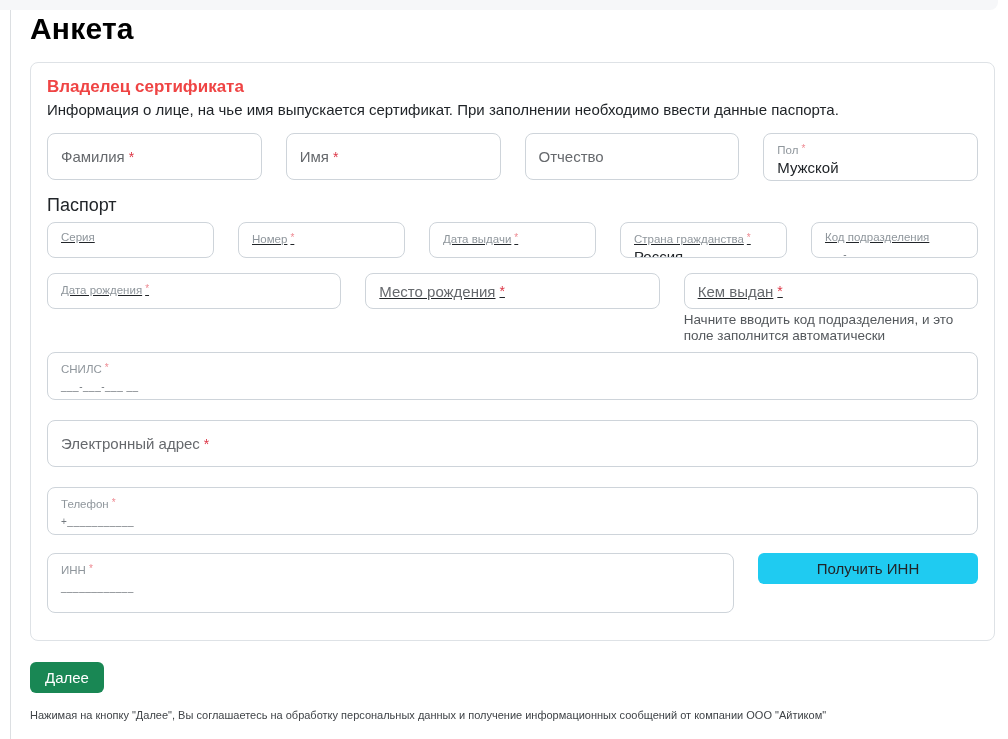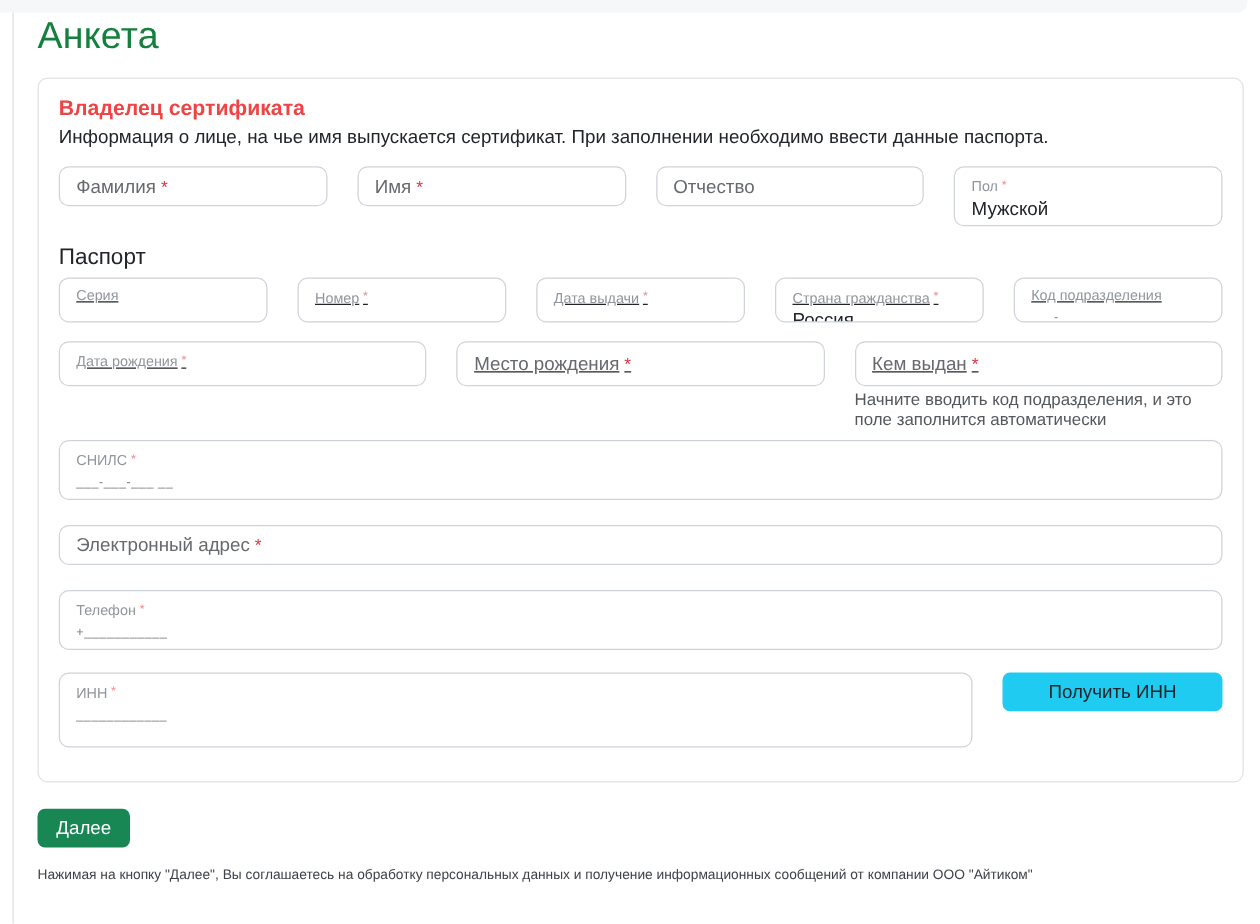--- a/index.html
+++ b/index.html
@@ -4,54 +4,54 @@
 <style>
   html,body{margin:0;padding:0;background:#ffffff;}
   body{
     width:1008px;height:739px;position:relative;overflow:hidden;
     font-family:"Liberation Sans","DejaVu Sans",sans-serif;
     color:#212529;-webkit-font-smoothing:antialiased;
   }
   .top-strip{position:absolute;top:0;left:0;width:998px;height:10px;background:#f6f7f9;border-radius:0 0 8px 0;}
   .left-rule{position:absolute;top:10px;left:10px;width:1px;height:729px;background:#dcdfe2;}
   .main{position:absolute;left:30px;top:12px;width:966px;}
-  h1.page-title{margin:0 0 16px 0;font-size:30px;font-weight:400;color:#15803d;letter-spacing:0.2px;}
+  h1.page-title{margin:0 0 16px 0;font-size:30px;font-weight:700;color:#000000;letter-spacing:0.2px;}
   .card{
     box-sizing:border-box;width:965px;border:1px solid #dee2e6;border-radius:8px;
     background:#fff;padding:13px 16px 27px 16px;
   }
   .card-heading{font-size:17px;font-weight:700;margin:0;color:#ef4444;line-height:22px;}
   .card-desc{font-size:15px;margin:2px 0 0 0;line-height:20px;color:#212529;}
   .row{display:flex;gap:24px;}
   .row-1{margin-top:13px;}
   .section-label{font-size:18px;color:#212529;margin:14px 0 6px 0;}
   .row-3{margin-top:15px;}
   .col{flex:1;min-width:0;}
   .field{
     box-sizing:border-box;border:1px solid #ced4da;border-radius:8px;background:#fff;
     overflow:hidden;
   }
-  .field.single{display:flex;align-items:center;padding:0 13px;height:32px;}
+  .field.single{display:flex;align-items:center;padding:0 13px;height:47px;}
   .field.h52{height:36px;text-decoration:underline;}
   .field.duo{padding:7px 13px 0 13px;}
   .ph{font-size:15px;color:#66696d;white-space:nowrap;}
   .lbl{display:block;font-size:11.5px;line-height:15px;color:#8f969c;white-space:nowrap;}
   .val{display:block;font-size:15px;line-height:20px;color:#212529;white-space:pre;}
   .mask{display:block;font-size:10px;line-height:20px;color:#73797e;letter-spacing:0.5px;white-space:pre;}
   .req{color:#dc3545;margin-left:4px;font-size:14px;}
   .req-sm{color:#ee8a92;margin-left:3px;font-size:10px;vertical-align:2px;}
   .full{margin-top:20px;}
   .full-first{margin-top:8px;}
   .hint{
     margin-top:3px;font-size:13.5px;line-height:16px;color:#54585c;
   }
   .inn-row{display:flex;gap:24px;margin-top:18px;align-items:flex-start;}
   .inn-field{flex:1;}
   .btn-cyan{
-    box-sizing:border-box;width:176px;height:31px;border:none;border-radius:6px;
+    box-sizing:border-box;width:220px;height:31px;border:none;border-radius:6px;
     background:#1fcbf1;color:#212529;font-size:15px;font-family:inherit;
     display:flex;align-items:center;justify-content:center;cursor:pointer;
   }
   .btn-green{
     display:inline-block;margin-top:21px;border:none;border-radius:6px;
     background:#198754;color:#ffffff;font-size:15px;font-family:inherit;
     padding:6px 15px;line-height:19px;cursor:pointer;
   }
   .footer-note{margin-top:16px;font-size:11px;color:#3f4347;line-height:13px;}
 </style>

